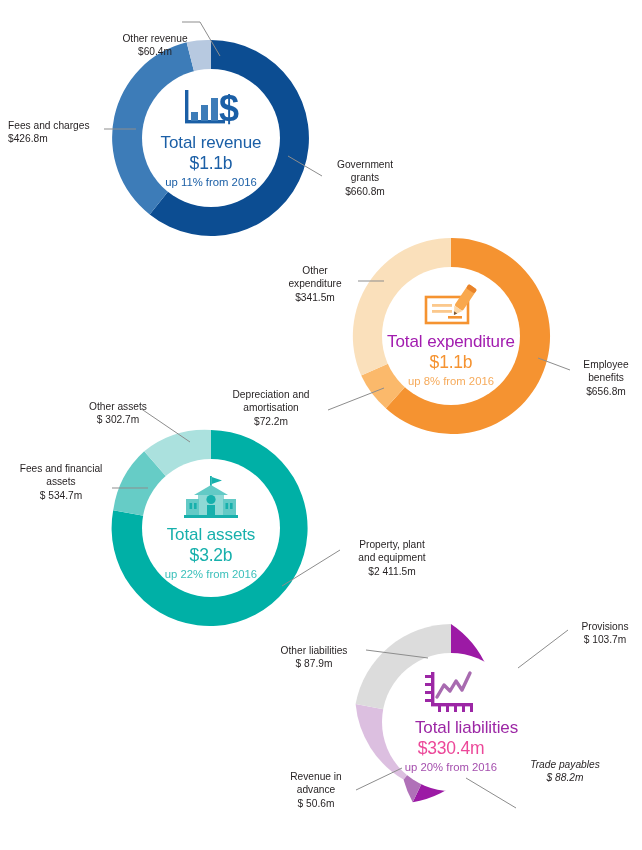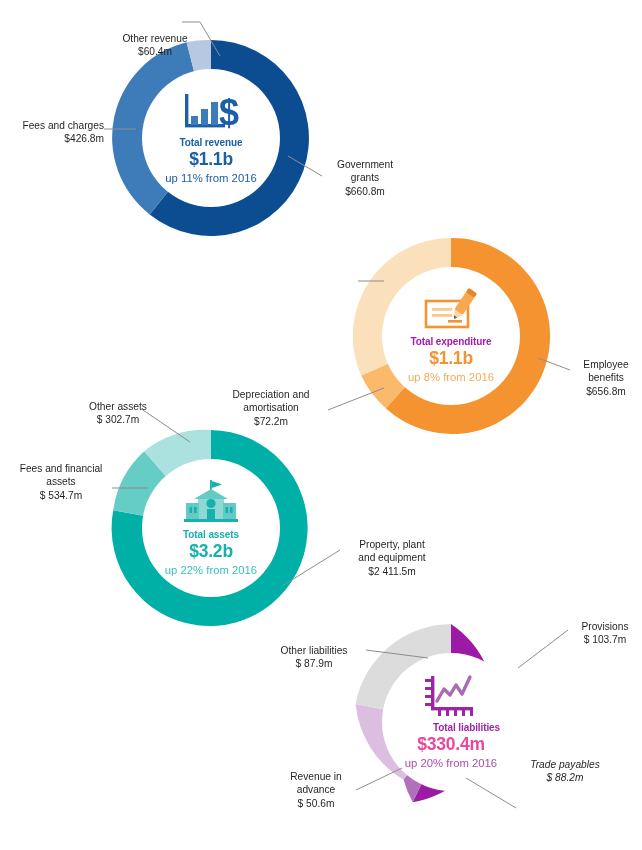--- a/index.html
+++ b/index.html
@@ -35,27 +35,27 @@
     align-items: center;
     justify-content: center;
     text-align: center;
     pointer-events: none;
   }
   .donut-icon {
     display: block;
     margin-bottom: 4px;
   }
   .center-title {
-    font-weight: bold;
-    font-size: 10px;
+    font-weight: normal;
+    font-size: 17px;
     line-height: 1.18;
     letter-spacing: -0.1px;
   }
   .center-value {
-    font-weight: bold;
+    font-weight: normal;
     font-size: 17.5px;
     line-height: 1.2;
     letter-spacing: -0.2px;
   }
   .center-sub {
     font-size: 11.3px;
     line-height: 1.25;
     margin-top: 1px;
   }
   .callout {
@@ -113,21 +113,21 @@
 
   <div class="callout center" style="left:102px; top:4px; width:106px;margin-top:28px;">
     <div>Other revenue</div>
     <div>$60.4m</div>
   </div>
   <svg class="leader" style="left:182px; top:20px; width:46px; height:42px;">
     <line x1="0" y1="2" x2="18" y2="2"></line>
     <line x1="18" y1="2" x2="38" y2="36"></line>
   </svg>
 
-  <div class="callout right" style="left:8px; top:119px; width:96px; text-align:right;">
+  <div class="callout right" style="left:8px; top:119px; width:96px; text-align:left;">
     <div>Fees and charges</div>
     <div>$426.8m</div>
   </div>
   <svg class="leader" style="left:104px; top:124px; width:34px; height:12px;">
     <line x1="0" y1="5" x2="32" y2="5"></line>
   </svg>
 
   <div class="callout center" style="left:322px; top:158px; width:86px;">
     <div>Government</div>
     <div>grants</div>
@@ -160,20 +160,25 @@
           <polygon points="37,26 47,26 42,34" fill="#fbd7a8"></polygon>
           <polygon points="40,31 44,31 42,34" fill="#7a5a3a"></polygon>
         </g>
       </svg>
       <div class="center-title" style="color:#a21caf;">Total expenditure</div>
       <div class="center-value" style="color:#f59331;">$1.1b</div>
       <div class="center-sub" style="color:#f6ab5c;">up 8% from 2016</div>
     </div>
   </div>
 
+  <div class="callout center" style="left:272px; top:264px; width:86px;">
+    <div>Other</div>
+    <div>expenditure</div>
+    <div>$341.5m</div>
+  </div>
   <svg class="leader" style="left:358px; top:275px; width:26px; height:12px;">
     <line x1="0" y1="6" x2="26" y2="6"></line>
   </svg>
 
   <div class="callout center" style="left:214px; top:388px; width:114px;">
     <div>Depreciation and</div>
     <div>amortisation</div>
     <div>$72.2m</div>
   </div>
   <svg class="leader" style="left:328px; top:388px; width:56px; height:26px;">

